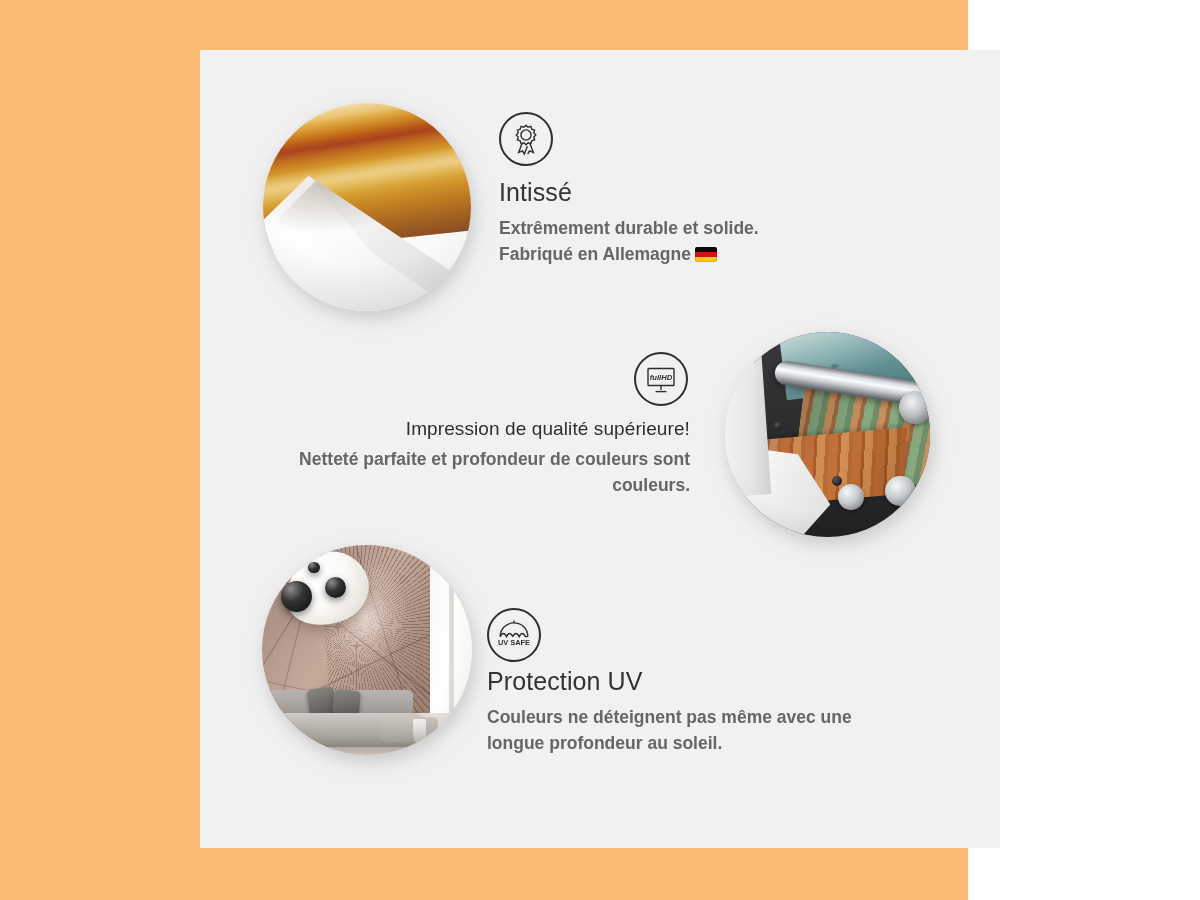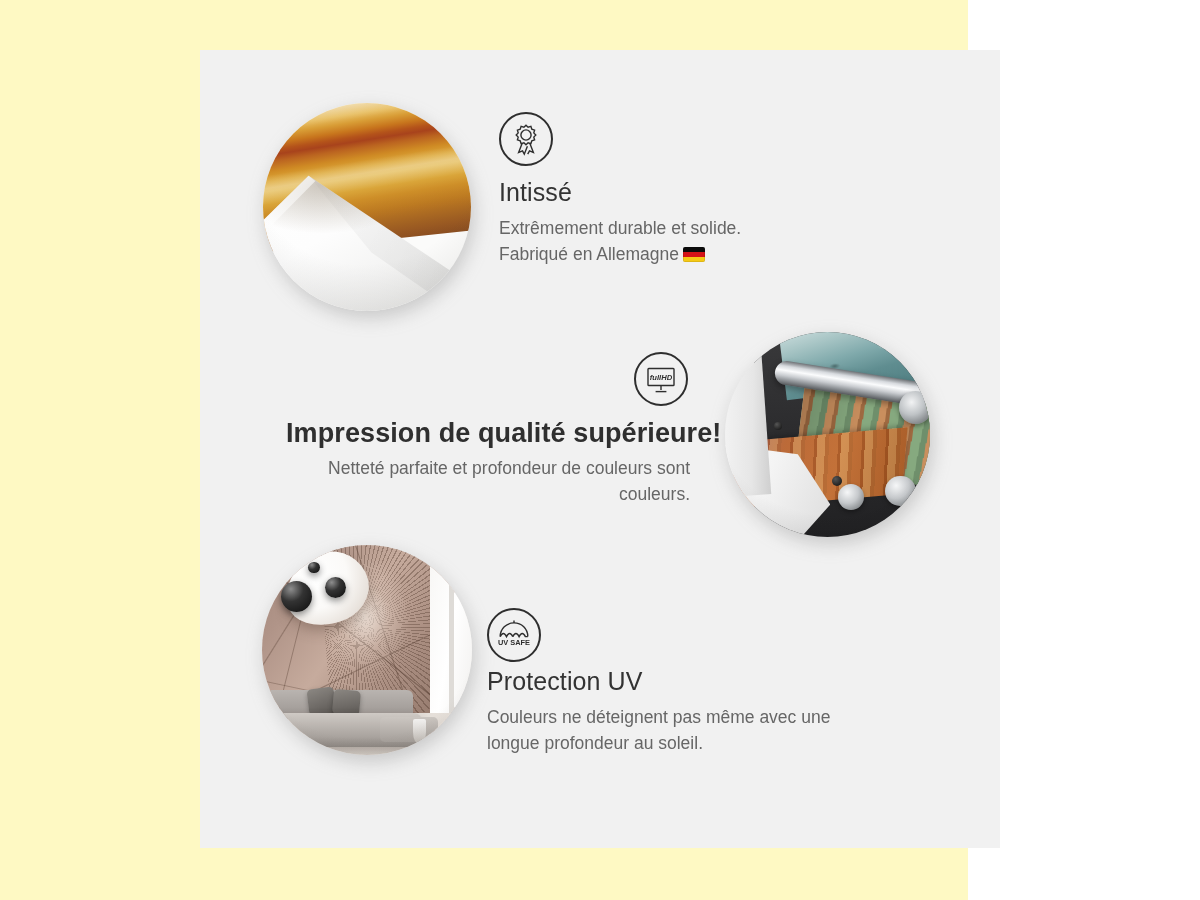--- a/index.html
+++ b/index.html
@@ -6,21 +6,21 @@
   html, body {
     width:1200px; height:900px;
     background:#ffffff;
     font-family:"Liberation Sans", sans-serif;
     overflow:hidden;
   }
 
   #stage {
     position:relative;
     width:968px; height:900px;
-    background:#fef9c3;
+    background:#fdba74;
   }
 
   
   #panel {
     position:absolute;
     left:200px; top:50px;
     width:800px; height:798px;
     background:#f1f1f1;
   }
 
@@ -327,24 +327,24 @@
   .icon-circle svg { display:block; }
 
   
   .f-title {
     font-size:25px;
     font-weight:400;
     color:#333333;
     letter-spacing:0.1px;
     white-space:nowrap;
   }
-  .f-title.bold { font-weight:700; font-size:27px; color:#2f2f2f; }
+  .f-title.bold { font-weight:400; font-size:19px; color:#2f2f2f; }
   .f-body {
     font-size:17.5px;
-    font-weight:400;
+    font-weight:700;
     color:#666666;
     line-height:1.46;
   }
   .flag {
     display:inline-block;
     width:22px; height:15px;
     vertical-align:-2px;
     margin-left:4px;
     border-radius:2px;
     background:linear-gradient(180deg,#0b0b0b 0% 33.3%, #d41318 33.3% 66.6%, #f5c916 66.6% 100%);

